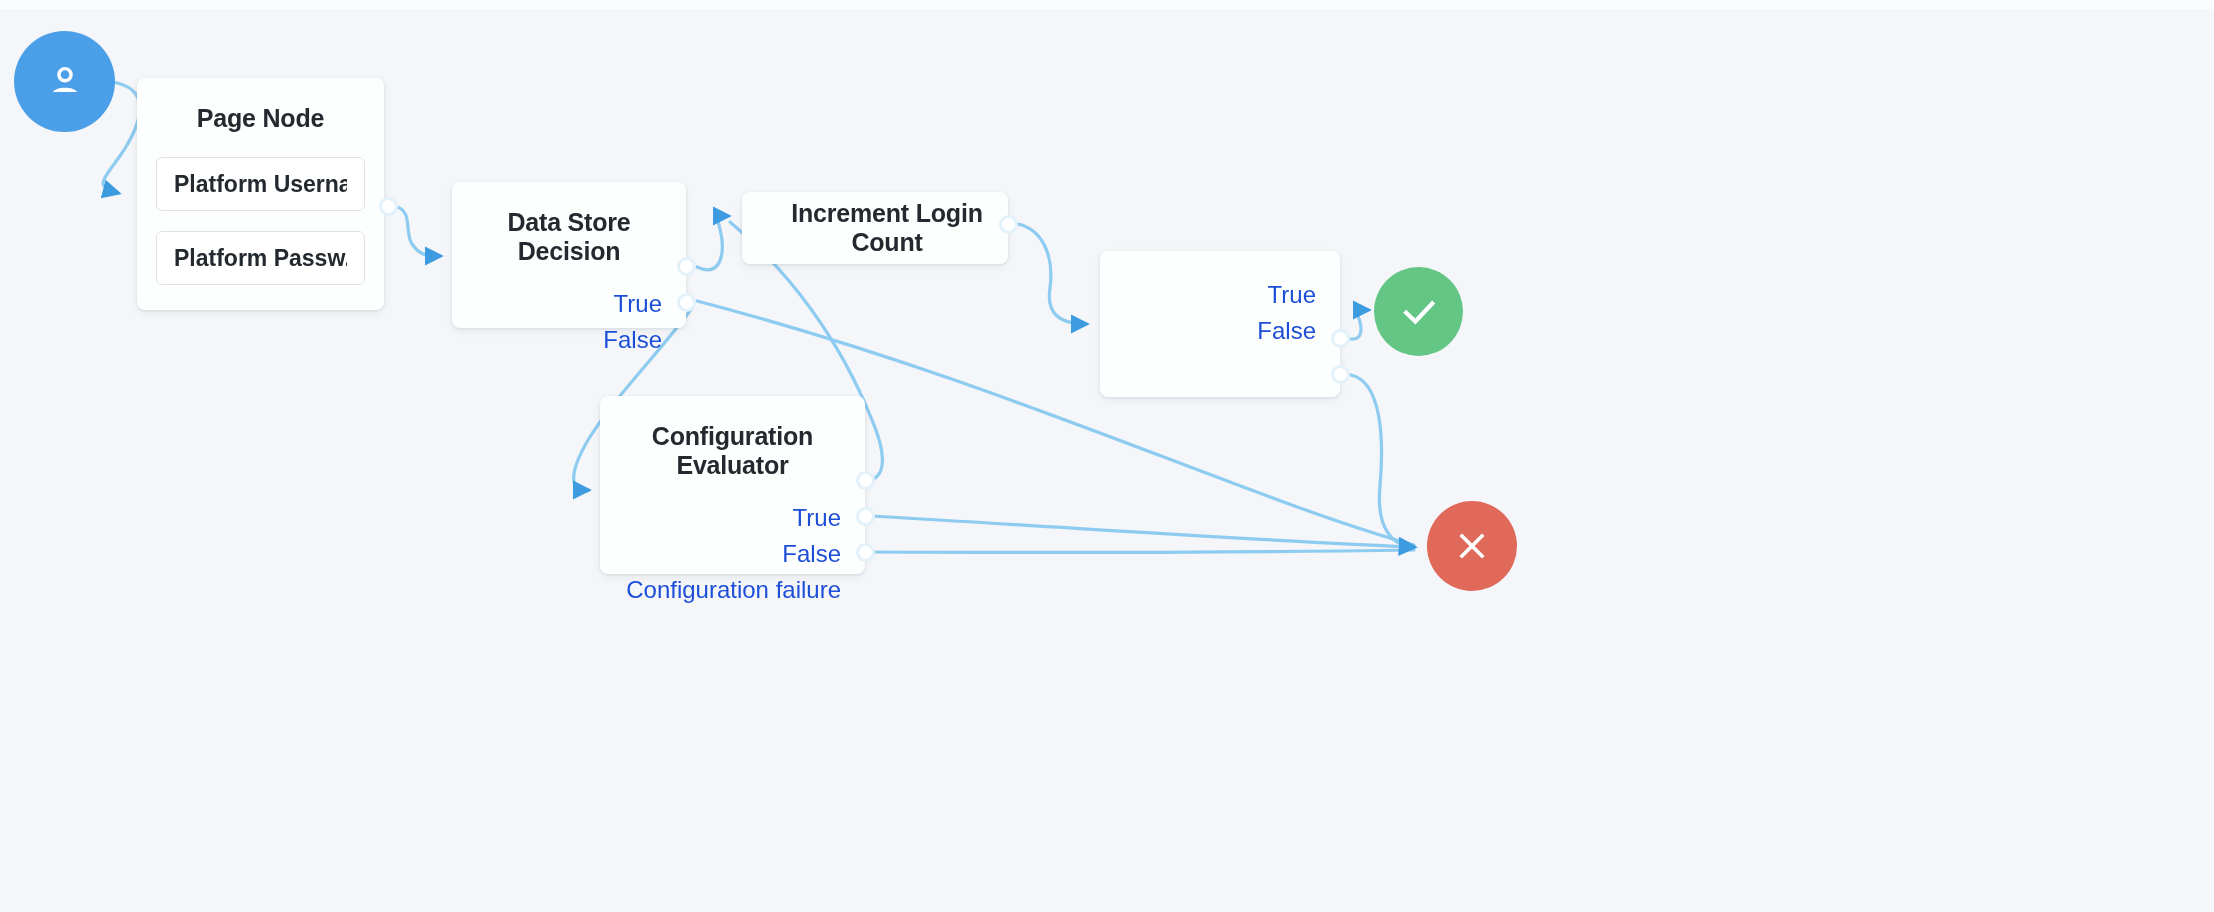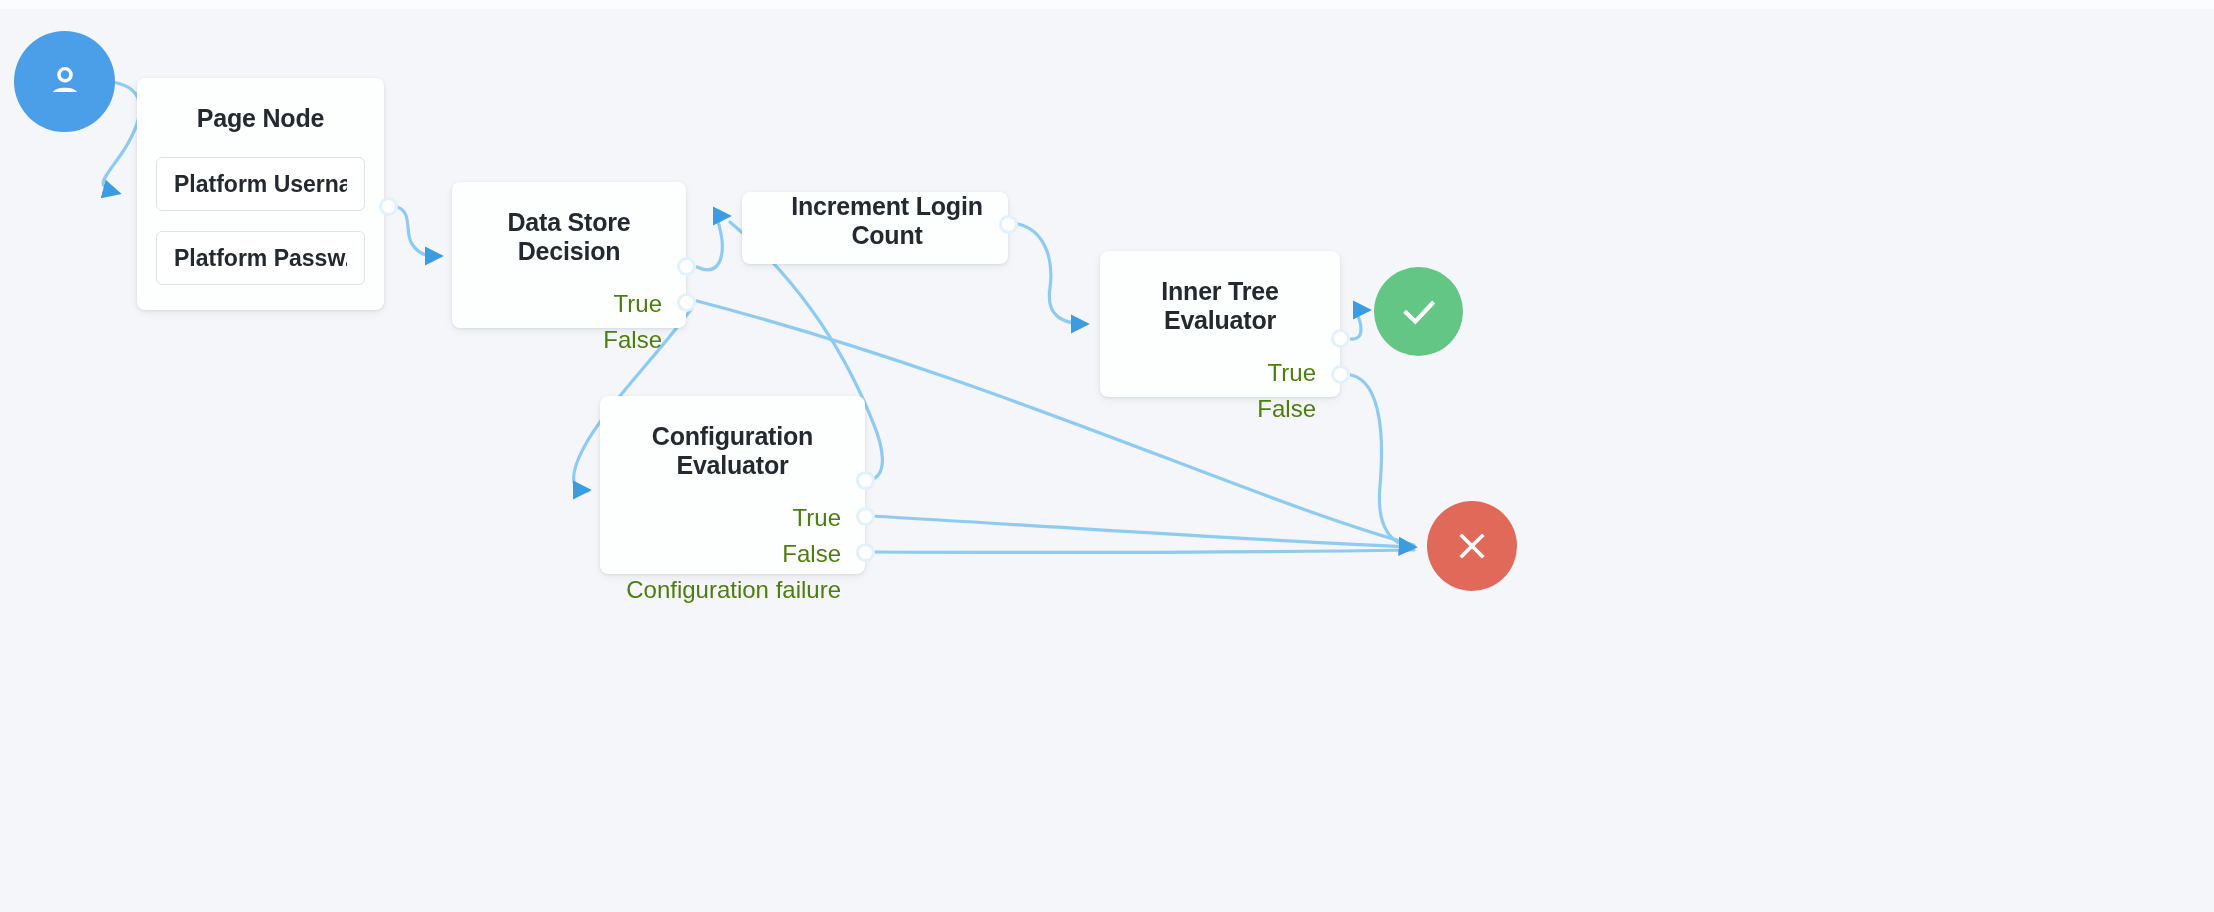--- a/index.html
+++ b/index.html
@@ -101,37 +101,38 @@
   }
   .decision .node-title { margin-bottom: 20px; }
 
   .outcome-list {
     display: flex;
     flex-direction: column;
     align-items: flex-end;
   }
   .outcome {
     font-size: 24px;
-    color: #4d7c0f;
+    color: #1d4ed8;
     line-height: 36px;
     white-space: nowrap;
   }
 
   #data-store-decision {
     left: 452px;
     top: 182px;
     width: 234px;
     height: 146px;
   }
   #increment-login-count {
     left: 742px;
     top: 192px;
     width: 266px;
     height: 72px;
     display: flex;
+    align-items: center;
     justify-content: center;
     padding-left: 24px;
   }
   #inner-tree-evaluator {
     left: 1100px;
     top: 251px;
     width: 240px;
     height: 146px;
   }
   #configuration-provider {
@@ -248,21 +249,20 @@
   </div>
   <div class="port" style="left:677px; top:257px;"></div>
   <div class="port" style="left:677px; top:293px;"></div>
 
   <div class="node" id="increment-login-count">
     <div class="node-title">Increment Login Count</div>
   </div>
   <div class="port" style="left:999px; top:215px;"></div>
 
   <div class="node decision" id="inner-tree-evaluator">
-    <div class="node-title">Inner Tree Evaluator</div>
     <div class="outcome-list">
       <div class="outcome">True</div>
       <div class="outcome">False</div>
     </div>
   </div>
   <div class="port" style="left:1331px; top:329px;"></div>
   <div class="port" style="left:1331px; top:365px;"></div>
 
   <div class="node decision" id="configuration-provider">
     <div class="node-title">Configuration Evaluator</div>

